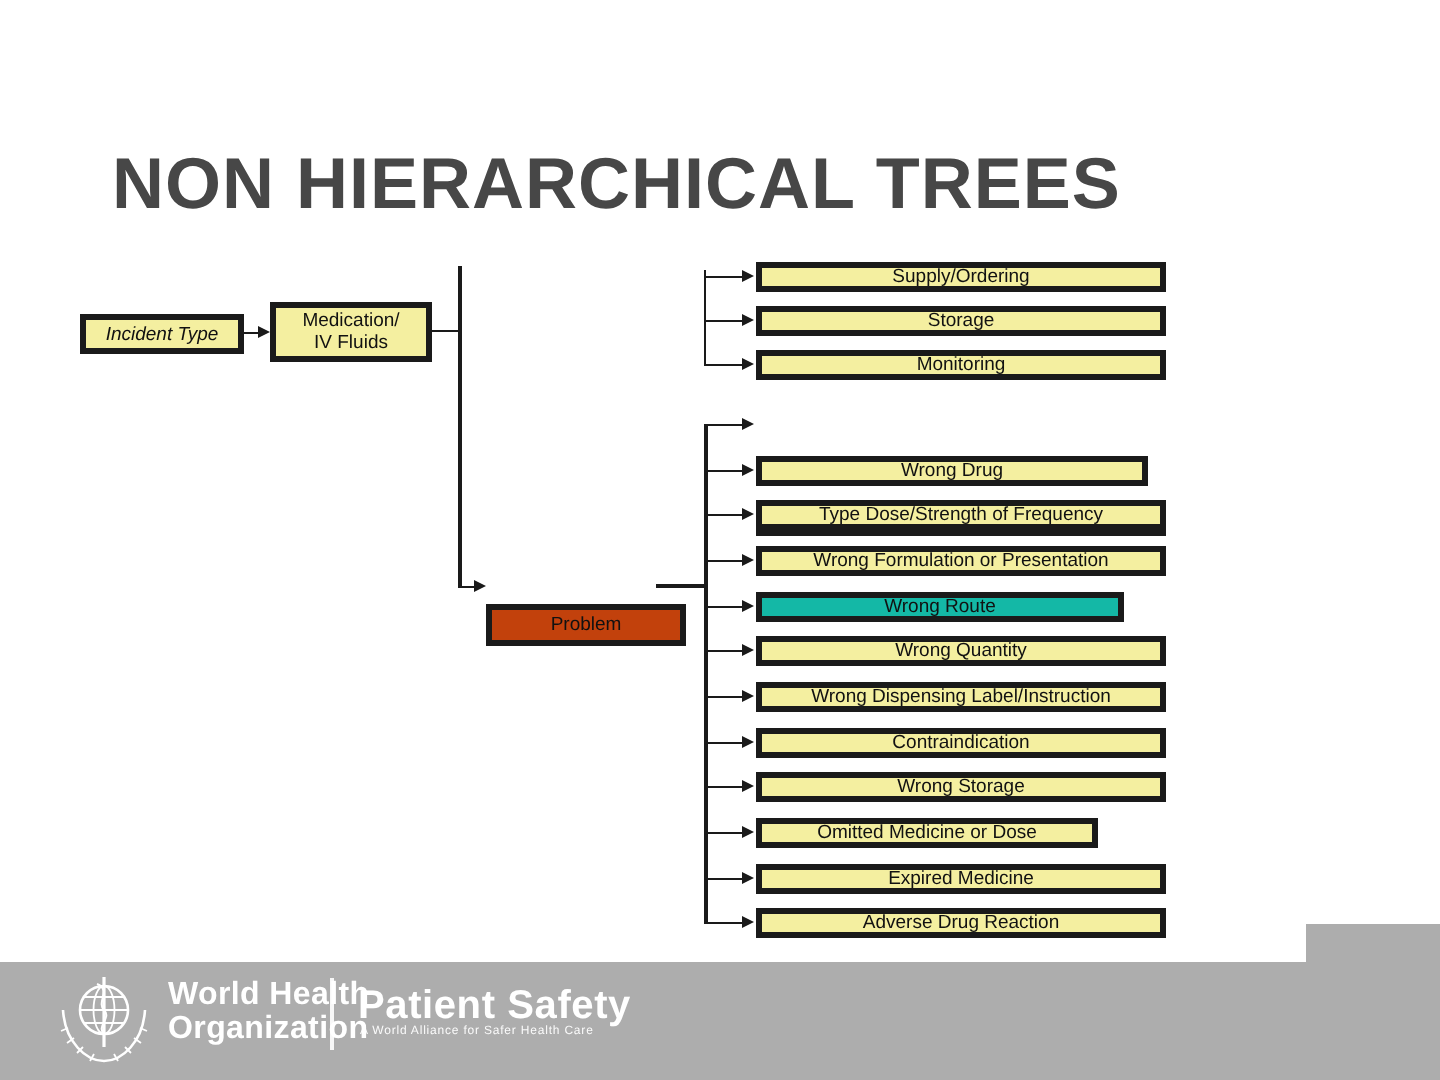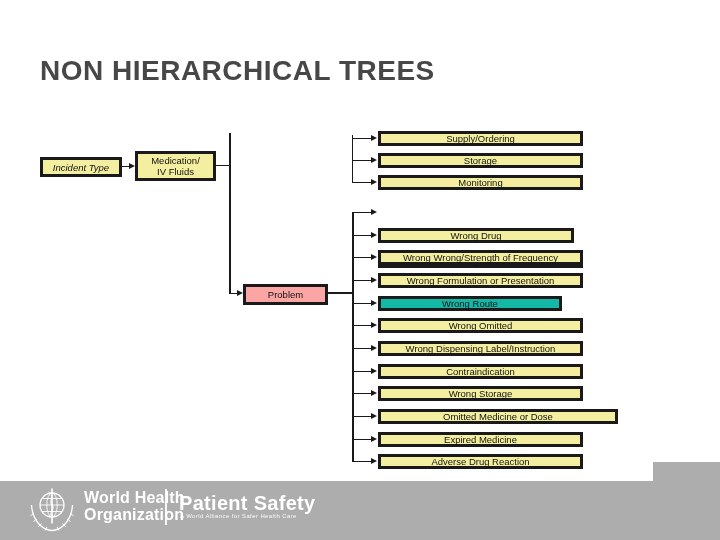--- a/index.html
+++ b/index.html
@@ -1,22 +1,22 @@
 <!DOCTYPE html>
 <html><head>
 <meta charset="utf-8">
 <style>
   html,body{margin:0;padding:0;background:#fff;}
   .slide{
     position:relative;width:720px;height:540px;background:#ffffff;overflow:hidden;
     font-family:"Liberation Sans", sans-serif;
   }
   .title{
-    position:absolute;left:40px;top:55px;margin:0;
-    font-size:28px;font-weight:bold;color:#474747;letter-spacing:.5px;
+    position:absolute;left:40px;top:55px;margin:16px;
+    font-size:36px;font-weight:bold;color:#474747;letter-spacing:.5px;
   }
   
   .node{
     position:absolute;background:#F4EFA0;border:3px solid #4c1d95;box-sizing:border-box;
     display:flex;align-items:center;justify-content:center;text-align:center;
     font-size:9.5px;color:#111;line-height:11px;
   }
   .hline,.vline{position:absolute;background:#1a1a1a;}
   .arrowhead{
     position:absolute;width:0;height:0;
@@ -50,21 +50,21 @@
 
   <div>
 
     <div class="node" style="left: 40px; top: 157px; width: 82px; height: 20px; background: rgb(244, 239, 160); border-color: rgb(26, 26, 26); font-style: italic;">Incident Type</div>
 
     <div class="node" style="left: 135px; top: 151px; width: 81px; height: 30px; flex-direction: column; background: rgb(244, 239, 160); border-color: rgb(26, 26, 26);">
       <span>Medication/</span>
       <span>IV Fluids</span>
     </div>
 
-    <div class="node" style="left: 243px; top: 284px; width: 85px; height: 21px; background: #fca5a5; border-color: rgb(26, 26, 26);">Problem</div>
+    <div class="node" style="left: 243px; top: 302px; width: 100px; height: 21px; background: #c2410c; border-color: rgb(26, 26, 26);">Problem</div>
 
     <div class="hline" style="left: 122px; top: 166px; width: 8px; height: 1px; background: rgb(26, 26, 26);"></div>
     <div class="arrowhead" style="left:129px;top:163px;"></div>
 
     <div class="hline" style="left: 216px; top: 165px; width: 14px; height: 1px; background: rgb(26, 26, 26);"></div>
     <div class="vline" style="left: 229px; top: 133px; width: 2px; height: 161px; background: rgb(26, 26, 26);"></div>
 
     <div class="hline" style="left: 230px; top: 293px; width: 8px; height: 1px; background: rgb(26, 26, 26);"></div>
     <div class="arrowhead" style="left:237px;top:290px;"></div>
 
@@ -84,42 +84,42 @@
         <div class="arrowhead" style="left: 371px; top: 179px;"></div>
         <div class="node" style="left: 378px; top: 175px; width: 205px; height: 15px; background: rgb(244, 239, 160); border-color: rgb(26, 26, 26);">Monitoring</div>
         <div class="hline" style="left: 353px; top: 212px; width: 18px; height: 1px; background: rgb(26, 26, 26);"></div>
         <div class="arrowhead" style="left: 371px; top: 209px;"></div>
         <div class="node" style="left: 378px; top: 205px; width: 205px; height: 15px; background: #e5e5e5; border-color: rgb(26, 26, 26); margin-top: 48px;">Wrong Patient</div>
         <div class="hline" style="left: 353px; top: 235px; width: 18px; height: 1px; background: rgb(26, 26, 26);"></div>
         <div class="arrowhead" style="left: 371px; top: 232px;"></div>
         <div class="node" style="left: 378px; top: 228px; width: 196px; height: 15px; background: rgb(244, 239, 160); border-color: rgb(26, 26, 26);">Wrong Drug</div>
         <div class="hline" style="left: 353px; top: 257px; width: 18px; height: 1px; background: rgb(26, 26, 26);"></div>
         <div class="arrowhead" style="left: 371px; top: 254px;"></div>
-        <div class="node" style="left: 378px; top: 250px; width: 205px; height: 15px; background: rgb(244, 239, 160); border-color: rgb(26, 26, 26);">Wrong Wrong/Strength of Frequency</div>
+        <div class="node" style="left: 378px; top: 250px; width: 205px; height: 15px; background: rgb(244, 239, 160); border-color: rgb(26, 26, 26);">Type Dose/Strength of Frequency</div>
         <div class="hline" style="left: 353px; top: 280px; width: 18px; height: 1px; background: rgb(26, 26, 26);"></div>
         <div class="arrowhead" style="left: 371px; top: 277px;"></div>
         <div class="node" style="left: 378px; top: 273px; width: 205px; height: 15px; background: rgb(244, 239, 160); border-color: rgb(26, 26, 26);">Wrong Formulation or Presentation</div>
         <div class="hline" style="left: 353px; top: 303px; width: 18px; height: 1px; background: rgb(26, 26, 26);"></div>
         <div class="arrowhead" style="left: 371px; top: 300px;"></div>
         <div class="node" style="left: 378px; top: 296px; width: 184px; height: 15px; background: #14b8a6; border-color: rgb(26, 26, 26);">Wrong Route</div>
         <div class="hline" style="left: 353px; top: 325px; width: 18px; height: 1px; background: rgb(26, 26, 26);"></div>
         <div class="arrowhead" style="left: 371px; top: 322px;"></div>
-        <div class="node" style="left: 378px; top: 318px; width: 205px; height: 15px; background: rgb(244, 239, 160); border-color: rgb(26, 26, 26);">Wrong Omitted</div>
+        <div class="node" style="left: 378px; top: 318px; width: 205px; height: 15px; background: rgb(244, 239, 160); border-color: rgb(26, 26, 26);">Wrong Quantity</div>
         <div class="hline" style="left: 353px; top: 348px; width: 18px; height: 1px; background: rgb(26, 26, 26);"></div>
         <div class="arrowhead" style="left: 371px; top: 345px;"></div>
         <div class="node" style="left: 378px; top: 341px; width: 205px; height: 15px; background: rgb(244, 239, 160); border-color: rgb(26, 26, 26);">Wrong Dispensing Label/Instruction</div>
         <div class="hline" style="left: 353px; top: 371px; width: 18px; height: 1px; background: rgb(26, 26, 26);"></div>
         <div class="arrowhead" style="left: 371px; top: 368px;"></div>
         <div class="node" style="left: 378px; top: 364px; width: 205px; height: 15px; background: rgb(244, 239, 160); border-color: rgb(26, 26, 26);">Contraindication</div>
         <div class="hline" style="left: 353px; top: 393px; width: 18px; height: 1px; background: rgb(26, 26, 26);"></div>
         <div class="arrowhead" style="left: 371px; top: 390px;"></div>
         <div class="node" style="left: 378px; top: 386px; width: 205px; height: 15px; background: rgb(244, 239, 160); border-color: rgb(26, 26, 26);">Wrong Storage</div>
         <div class="hline" style="left: 353px; top: 416px; width: 18px; height: 1px; background: rgb(26, 26, 26);"></div>
         <div class="arrowhead" style="left: 371px; top: 413px;"></div>
-        <div class="node" style="left: 378px; top: 409px; width: 240px; height: 15px; background: rgb(244, 239, 160); border-color: rgb(26, 26, 26);">Omitted Medicine or Dose</div>
+        <div class="node" style="left: 378px; top: 409px; width: 171px; height: 15px; background: rgb(244, 239, 160); border-color: rgb(26, 26, 26);">Omitted Medicine or Dose</div>
         <div class="hline" style="left: 353px; top: 439px; width: 18px; height: 1px; background: rgb(26, 26, 26);"></div>
         <div class="arrowhead" style="left: 371px; top: 436px;"></div>
         <div class="node" style="left: 378px; top: 432px; width: 205px; height: 15px; background: rgb(244, 239, 160); border-color: rgb(26, 26, 26);">Expired Medicine</div>
         <div class="hline" style="left: 353px; top: 461px; width: 18px; height: 1px; background: rgb(26, 26, 26);"></div>
         <div class="arrowhead" style="left: 371px; top: 458px;"></div>
         <div class="node" style="left: 378px; top: 454px; width: 205px; height: 15px; background: rgb(244, 239, 160); border-color: rgb(26, 26, 26);">Adverse Drug Reaction</div>
       </div>
   </div>
 
   <div>

